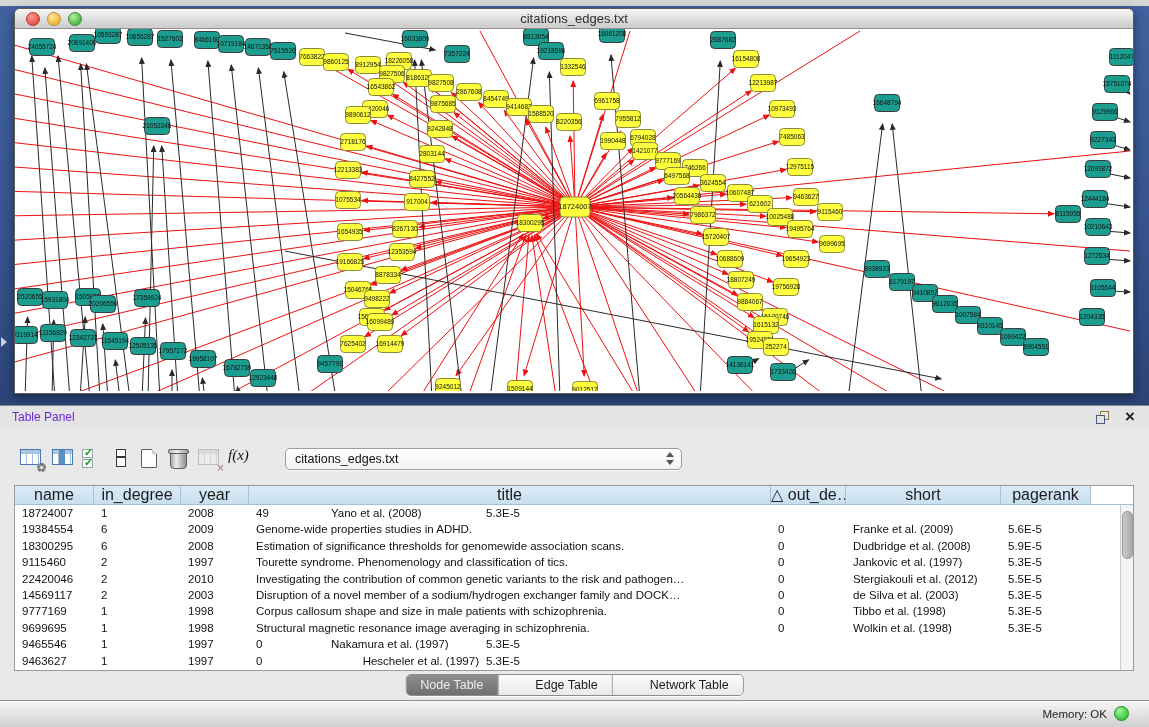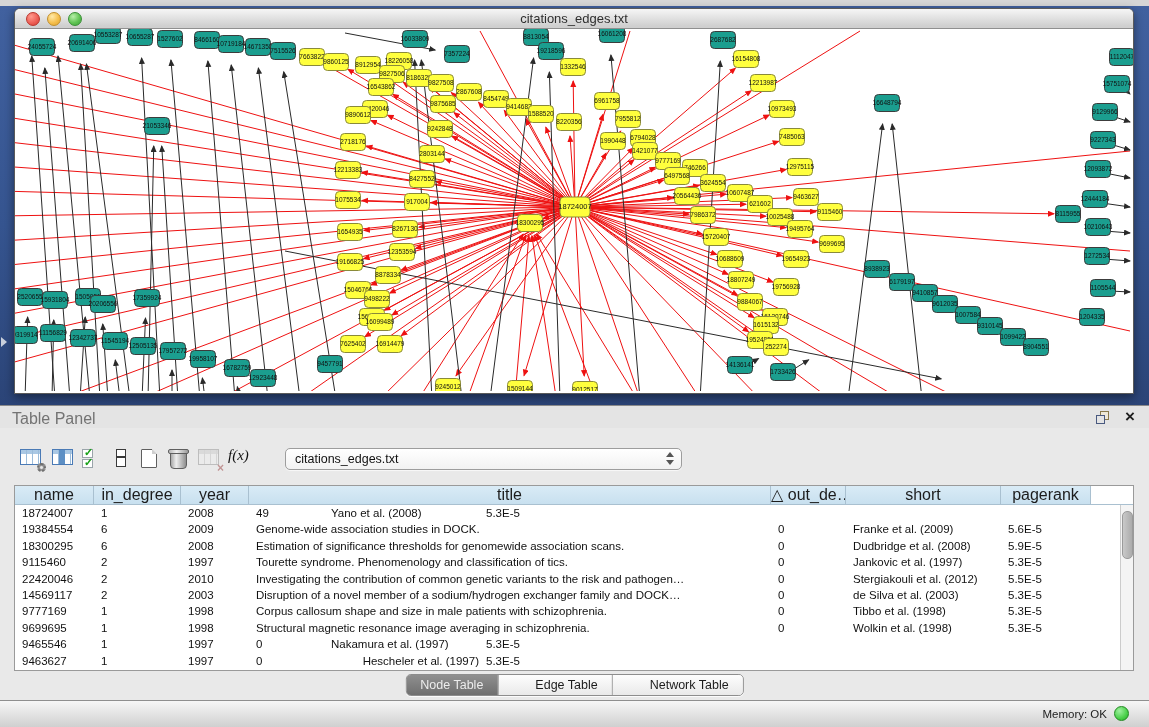--- a/index.html
+++ b/index.html
@@ -24,21 +24,21 @@
   .light.green{background:radial-gradient(circle at 35% 30%,#b7efa8,#61c454 55%,#3da33a);border:1px solid #3a8f36;}
   .net-canvas{position:relative;height:362px;overflow:hidden;background:#fff;border-radius:0 0 0 0;}
   .net-canvas svg{position:absolute;left:-15px;top:-28px;}
   .collapse-arrow{position:absolute;left:1px;top:331px;width:0;height:0;
         border-top:5px solid transparent;border-bottom:5px solid transparent;
         border-left:6px solid #c9cfdb;}
   
   .table-panel{position:absolute;left:0;top:405px;width:1149px;height:295px;
                background:#e9e9e9;border-top:1px solid #8a8a8a;}
   .tp-titlebar{position:absolute;left:0;top:0;width:100%;height:22px;background:#e4e4e4;}
-  .tp-title{position:absolute;left:12px;top:4px;font-size:16px;color:#737373;}
+  .tp-title{position:absolute;left:12px;top:4px;font-size:12px;color:#6d28d9;}
   .float-icon{position:absolute;right:40px;top:5px;width:13px;height:13px;cursor:pointer;}
   .float-icon::before{content:"";position:absolute;right:0;top:0;width:7px;height:7px;border:1px solid #8a7a4a;background:#efe9d8;}
   .float-icon::after{content:"";position:absolute;left:0;bottom:0;width:7px;height:7px;border:1px solid #49597f;background:#e4e4e4;}
   .close-icon{position:absolute;right:14px;top:1px;font-size:17px;font-weight:bold;color:#1d1d1d;cursor:pointer;line-height:20px;}
   .tp-toolbar{position:absolute;left:0;top:38px;width:100%;height:32px;}
   .ico{position:absolute;top:5px;width:24px;height:20px;cursor:pointer;}
   .tbl{position:relative;width:19px;height:14px;border:1px solid #4a7ab5;background:
        repeating-linear-gradient(90deg,transparent 0 5px,#9cbcda 5px 6px),
        linear-gradient(180deg,#aac8e4 0 4px,#ffffff 4px);}
   .table-settings-icon{left:20px;}
@@ -851,21 +851,21 @@
           <div class="td" style="width: 87px;">1</div>
           <div class="td" style="width: 68px;">2008</div>
           <div class="td" style="width: 75px;">49</div>
           <div class="td" style="width: 155px;">Yano et al. (2008)</div>
           <div class="td" style="width: 90px;">5.3E-5</div>
         </div>
         <div class="tr">
           <div class="td" style="width: 79px;">19384554</div>
           <div class="td" style="width: 87px;">6</div>
           <div class="td" style="width: 68px;">2009</div>
-          <div class="td" style="width: 522px;">Genome-wide association studies in DOCK.</div>
+          <div class="td" style="width: 522px;">Genome-wide properties studies in ADHD.</div>
           <div class="td" style="width: 75px;">0</div>
           <div class="td" style="width: 155px;">Franke et al. (2009)</div>
           <div class="td" style="width: 90px;">5.6E-5</div>
         </div>
         <div class="tr">
           <div class="td" style="width: 79px;">18300295</div>
           <div class="td" style="width: 87px;">6</div>
           <div class="td" style="width: 68px;">2008</div>
           <div class="td" style="width: 522px;">Estimation of significance thresholds for genomewide association scans.</div>
           <div class="td" style="width: 75px;">0</div>

